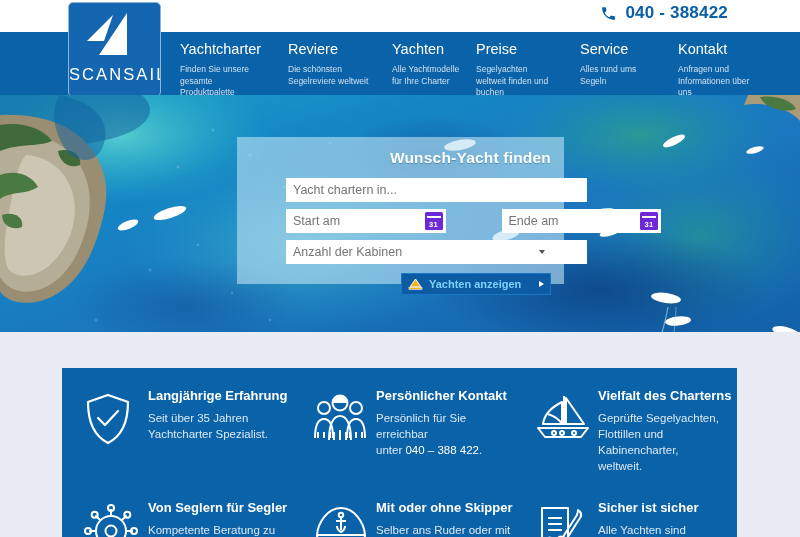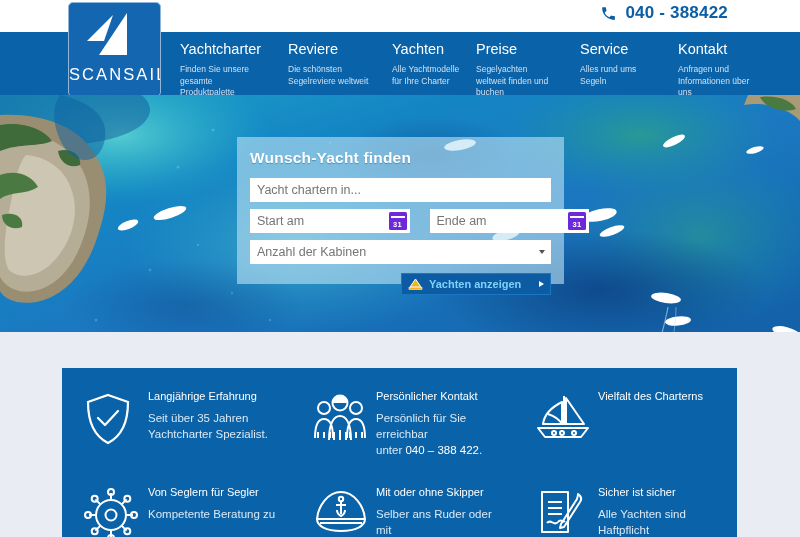--- a/index.html
+++ b/index.html
@@ -76,26 +76,27 @@
   .search-panel {
     position: absolute; left: 237px; top: 137px;
     width: 327px; height: 147px;
     background: rgba(188, 224, 242, 0.62);
     padding: 12px 13px 0 13px;
   }
   .search-title {
     color: #ffffff; font-size: 15.5px; font-weight: bold;
     letter-spacing: .2px; margin-bottom: 11px;
     text-shadow: 0 1px 1px rgba(0,60,110,.35);
+    text-align: right;
   }
   .field {
     background: #ffffff; height: 24px; width: 100%;
     display: flex; align-items: center;
     padding: 12px 7px; color: #8a8f93; font-size: 12.5px;
-    border: none; position: relative;
+    border: none; position: relative; margin-left: 36px;
   }
   .row-dates { display: flex; gap: 20px; margin-top: 7px; }
   .field-date { width: 159.5px; }
   .cal-icon {
     position: absolute; right: 3px; top: 3px;
     width: 18px; height: 18px; background: #6d28d9;
     border-radius: 1.5px;
     display: flex; align-items: flex-end; justify-content: center;
   }
   .cal-icon span {
@@ -141,21 +142,21 @@
   .feat {
     display: flex; gap: 12px; padding: 0 6px 0 22px;
   }
   .feat:nth-child(1){ width: 228px; }
   .feat:nth-child(2){ width: 222px; }
   .feat:nth-child(3){ width: 225px; }
   .feat-icon { width: 52px; flex: 0 0 52px; padding-top: 6px; }
   .feat-icon svg { display: block; }
   .feat-text { padding-top: 2px; }
   .feat-title {
-    color: #ffffff; font-size: 11px; font-weight: normal;
+    color: #ffffff; font-size: 13px; font-weight: bold;
     line-height: 16px; margin-bottom: 6px; white-space: nowrap;
   }
   .feat-desc {
     color: #dce9f4; font-size: 11.5px; line-height: 16px;
   }
   .feat-desc b { color: #ffffff; font-weight: normal; }
   .row2 { margin-top: 24px; }
 </style>
 </head>
 <body>
@@ -392,20 +393,25 @@
               <path d="M4 36 L54 36 L47 45 L11 45 Z"></path>
               <circle cx="20" cy="41" r="2"></circle>
               <circle cx="28" cy="41" r="2"></circle>
               <circle cx="40" cy="41" r="2"></circle>
               <path d="M22 32 L44 32"></path>
             </g>
           </svg>
         </div>
         <div class="feat-text">
           <div class="feat-title">Vielfalt des Charterns</div>
+          <div class="feat-desc">
+            <div>Geprüfte Segelyachten,</div>
+            <div>Flottillen und Kabinencharter,</div>
+            <div>weltweit.</div>
+          </div>
         </div>
       </div>
 
     </div>
 
     <div class="feat-row row2">
 
       <div class="feat">
         <div class="feat-icon">
           <svg width="54" height="54" viewBox="0 0 54 54">

